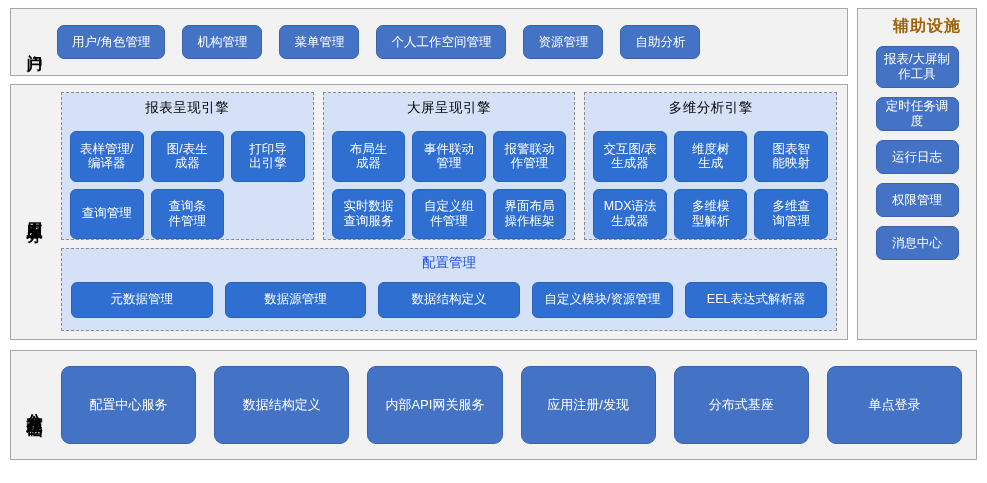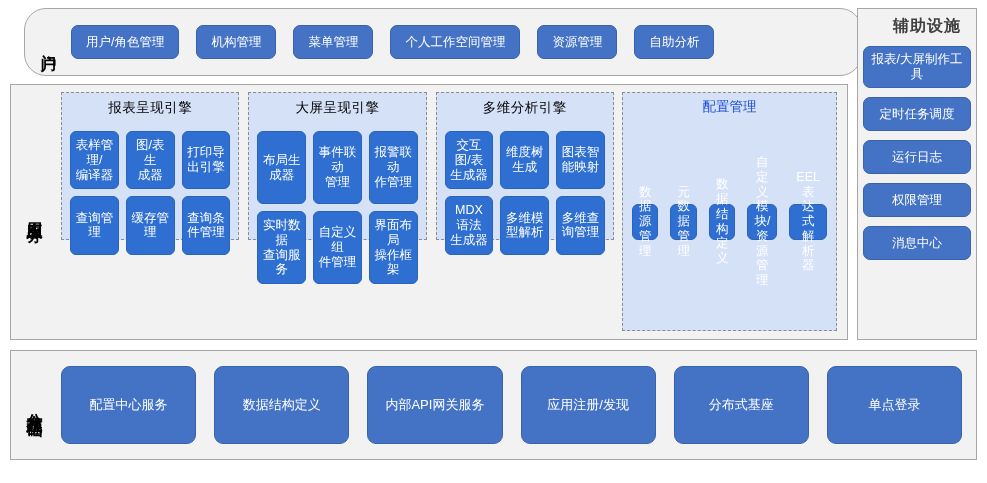--- a/index.html
+++ b/index.html
@@ -71,27 +71,26 @@
   .btn-inner {
     background: #2E6FD1;
     border: 1px solid #2A63BA;
     font-size: 12.5px;
     border-radius: 6px;
   }
 
   
   #portal-panel {
     position: absolute;
-    left: 24px;
+    left: 10px;
     top: 8px;
     width: 838px;
     height: 68px;
     display: flex;
     align-items: center;
-    border-radius: 22px;
   }
   #portal-buttons {
     flex: 1;
     display: flex;
     align-items: center;
     gap: 17px;
     padding-right: 14px;
   }
   #portal-buttons .btn {
     height: 34px;
@@ -110,52 +109,52 @@
     flex-direction: column;
     align-items: center;
     padding: 7px 0 7px 0;
     box-sizing: border-box;
   }
   #aux-title {
     font-weight: bold;
     font-size: 16px;
     letter-spacing: 1px;
     margin-bottom: 9px;
-    color: #404040;
+    color: #a16207;
     margin-left: 20px;
   }
   #aux-items {
     display: flex;
     flex-direction: column;
     gap: 9px;
     width: 100%;
     align-items: center;
   }
   #aux-items .btn {
-    width: 108px;
+    width: 83px;
     height: 34px;
     font-size: 12.5px;
   }
   #aux-items .btn.tall { height: 42px; }
 
   
   #app-panel {
     position: absolute;
     left: 10px;
     top: 84px;
     width: 838px;
     height: 256px;
     display: flex;
   }
   #app-content {
     flex: 1;
     padding: 7px 10px 8px 4px;
     box-sizing: border-box;
     display: flex;
-    flex-direction: row;
+    flex-direction: column;
     gap: 8px;
   }
   #engines-row {
     display: flex;
     gap: 9px;
     height: 148px;
   }
   .engine {
     background: #D5E1F7;
     border: 1px dashed #8C8C8C;
@@ -278,21 +277,20 @@
         <div class="engine">
           <div class="engine-title">报表呈现引擎</div>
           <div class="engine-grid">
             <div class="btn btn-inner">表样管理/
 编译器</div>
             <div class="btn btn-inner">图/表生
 成器</div>
             <div class="btn btn-inner">打印导
 出引擎</div>
             <div class="btn btn-inner">查询管理</div>
-            <div class="btn btn-inner">缓存管理</div>
             <div class="btn btn-inner">查询条
 件管理</div>
           </div>
         </div>
 
         <div class="engine">
           <div class="engine-title">大屏呈现引擎</div>
           <div class="engine-grid">
             <div class="btn btn-inner">布局生
 成器</div>
@@ -325,22 +323,22 @@
             <div class="btn btn-inner">多维查
 询管理</div>
           </div>
         </div>
 
       </div>
 
       <div id="config-panel">
         <div id="config-title">配置管理</div>
         <div id="config-items">
+          <div class="btn btn-inner">元数据管理</div>
           <div class="btn btn-inner">数据源管理</div>
-          <div class="btn btn-inner">元数据管理</div>
           <div class="btn btn-inner">数据结构定义</div>
           <div class="btn btn-inner">自定义模块/资源管理</div>
           <div class="btn btn-inner">EEL表达式解析器</div>
         </div>
       </div>
 
     </div>
   </div>
 
   <div id="base-panel" class="panel">

